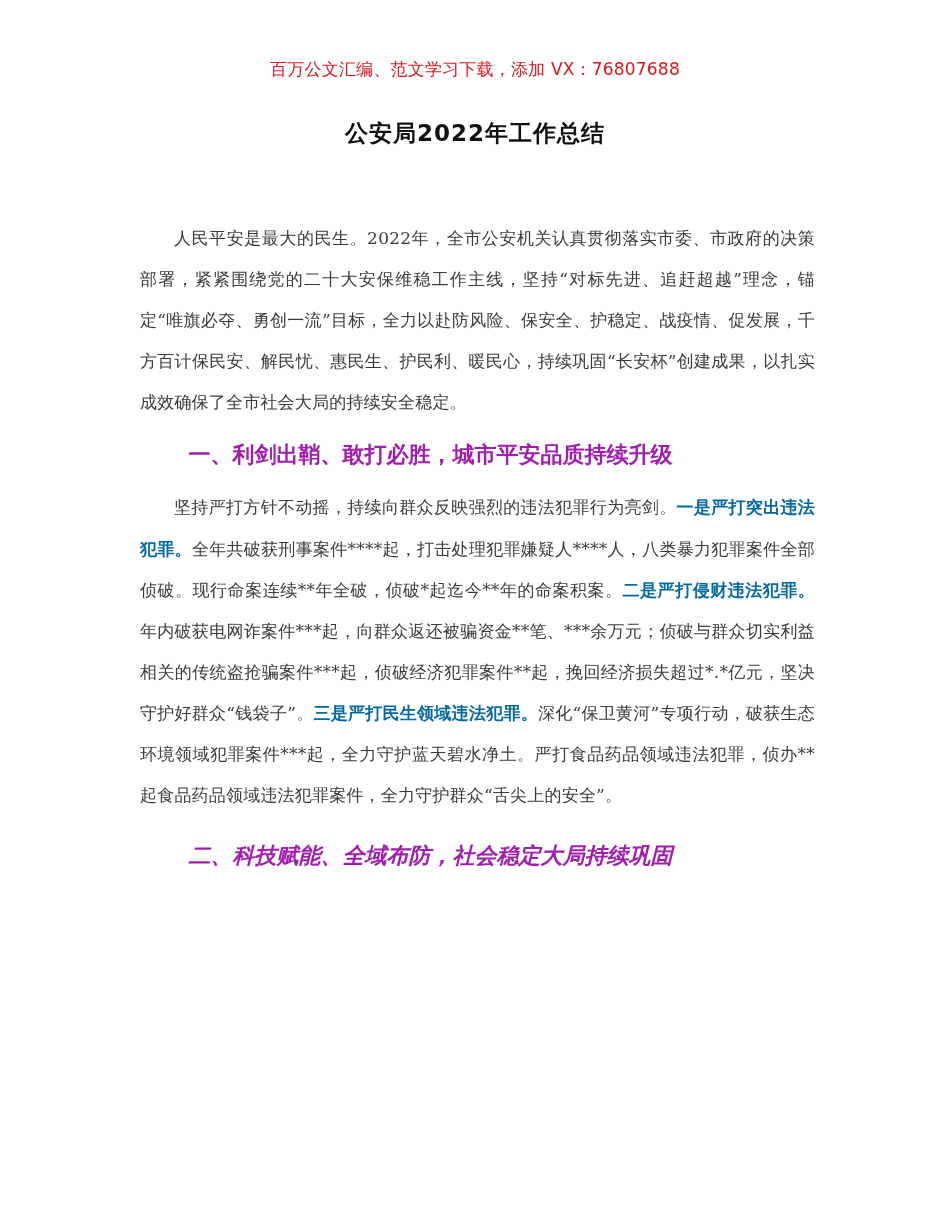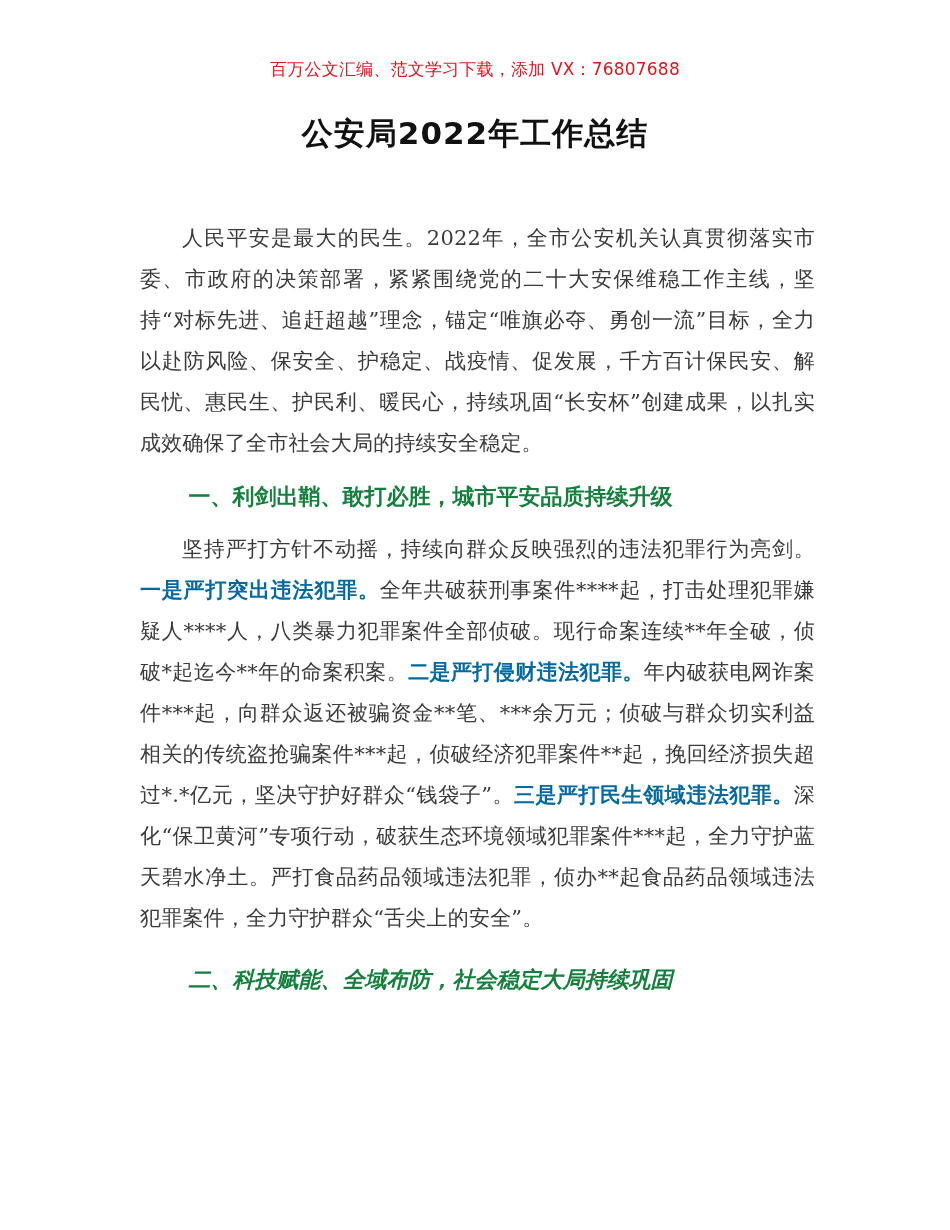--- a/index.html
+++ b/index.html
@@ -34,49 +34,49 @@
       line-height: 26px;
     }
     .title {
       position: absolute;
       top: 108px;
       left: 0;
       width: 950px;
       text-align: center;
       font-family: "DejaVu Sans", "Liberation Sans", sans-serif;
       font-weight: bold;
-      font-size: 31px;
+      font-size: 23px;
       color: #111111;
       line-height: 50px;
       letter-spacing: 1px;
     }
     .body {
       position: absolute;
       top: 218px;
       left: 140px;
       width: 675px;
     }
     .para {
       margin: 0;
-      font-size: 21px;
+      font-size: 17px;
       line-height: 41.1px;
       text-align: justify;
       text-indent: 2em;
       color: #3a3a3a;
       letter-spacing: 0.2px;
       word-break: break-all;
     }
     .heading {
       margin: 14px 0 14px 0;
       font-size: 22px;
       line-height: 36px;
       font-weight: bold;
       text-indent: 2.2em;
       font-family: "DejaVu Sans", "Liberation Sans", sans-serif;
-      color: #15803d;
+      color: #a21caf;
     }
     .b {
       font-weight: bold;
       font-family: "DejaVu Sans", "Liberation Sans", sans-serif;
       color: #0369a1;
     }
     .p1 { margin-bottom: 0; }
     .p2 { margin-top: 0; }
     .h2 { margin-top: 22px; font-style: italic; }
   </style>

